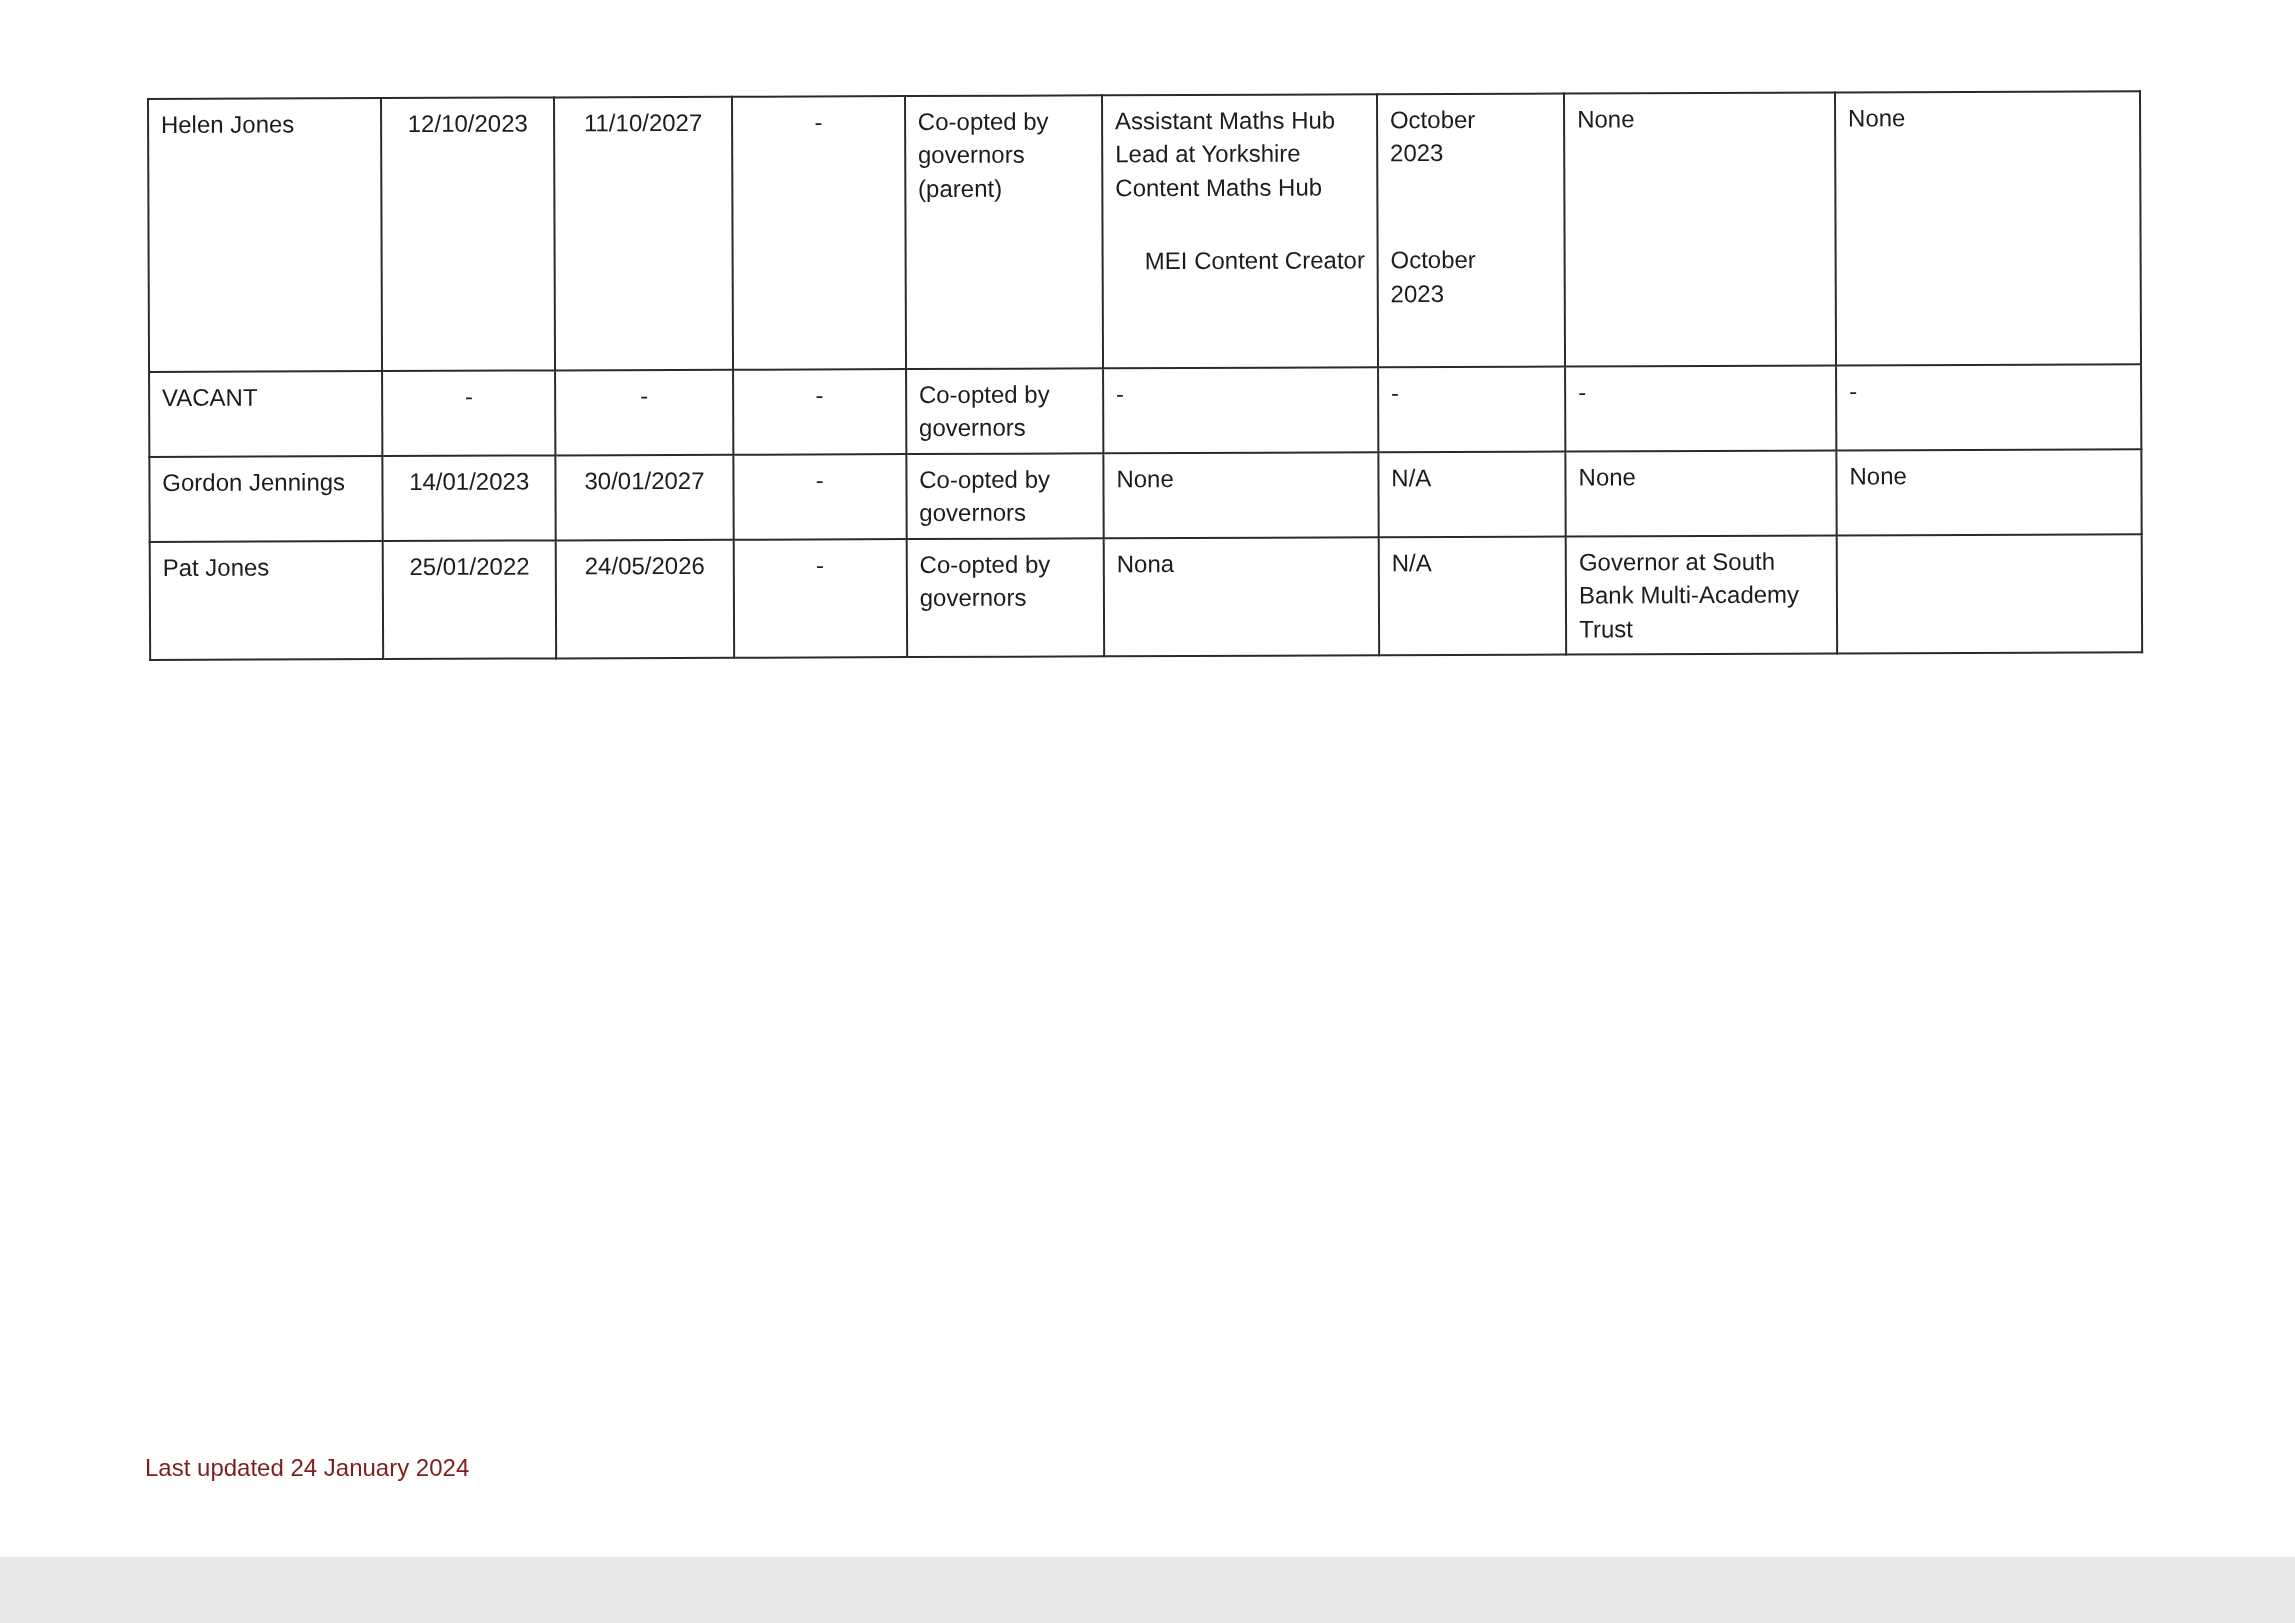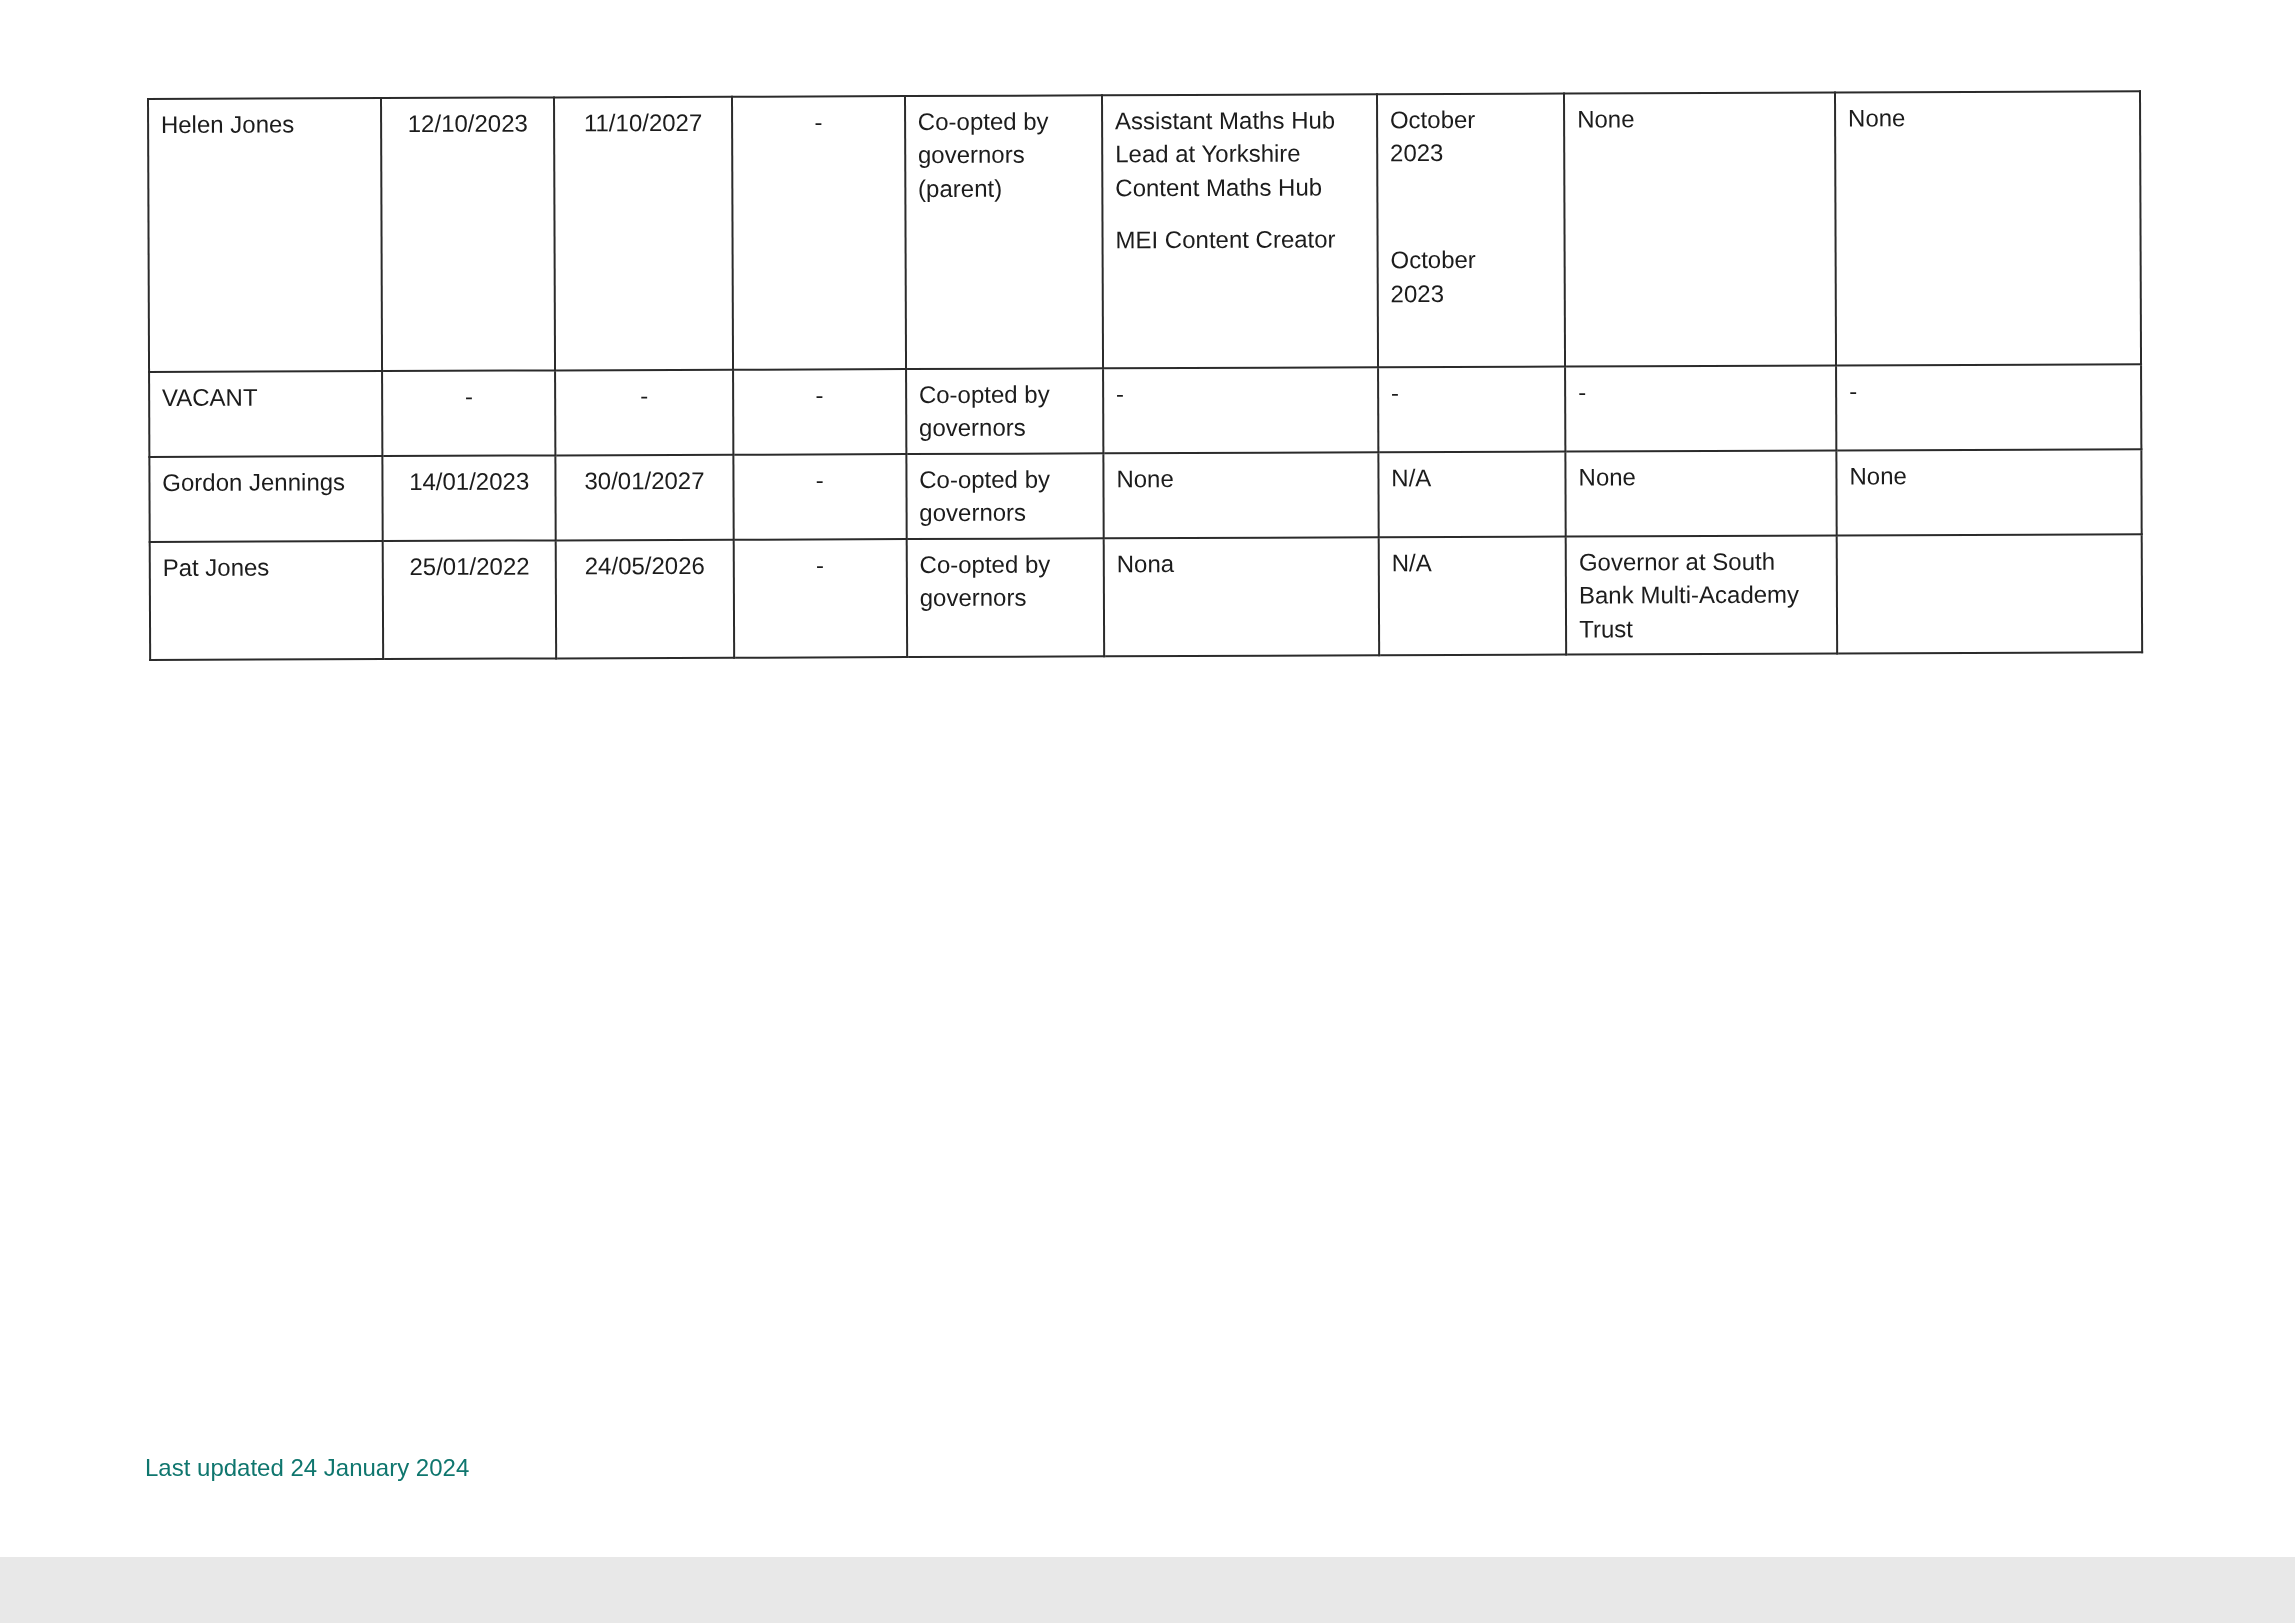--- a/index.html
+++ b/index.html
@@ -34,29 +34,29 @@
     font-size: 24px;
     line-height: 1.40;
     word-wrap: break-word;
   }
   tr.row-1 td { height: 255px; }
   tr.row-2 td { height: 63px; }
   tr.row-3 td { height: 63px; }
   tr.row-4 td { height: 97px; }
   td.center { text-align: center; }
   .pre { white-space: pre-line; }
-  .block-gap-role { margin-top: 18px; }
+  .block-gap-role { margin-top: 39px; text-align: right; }
   .block-gap-date { margin-top: 73px; }
   .footer-note {
     position: absolute;
     left: 145px;
     top: 1452px;
     font-size: 24px;
     line-height: 1.3;
-    color: #0f766e;
+    color: #7f1d1d;
   }
 </style>
 </head>
 <body>
 
 <div class="page">
 
   <table class="gov-table">
     <colgroup>
       <col style="width:11.7%">

